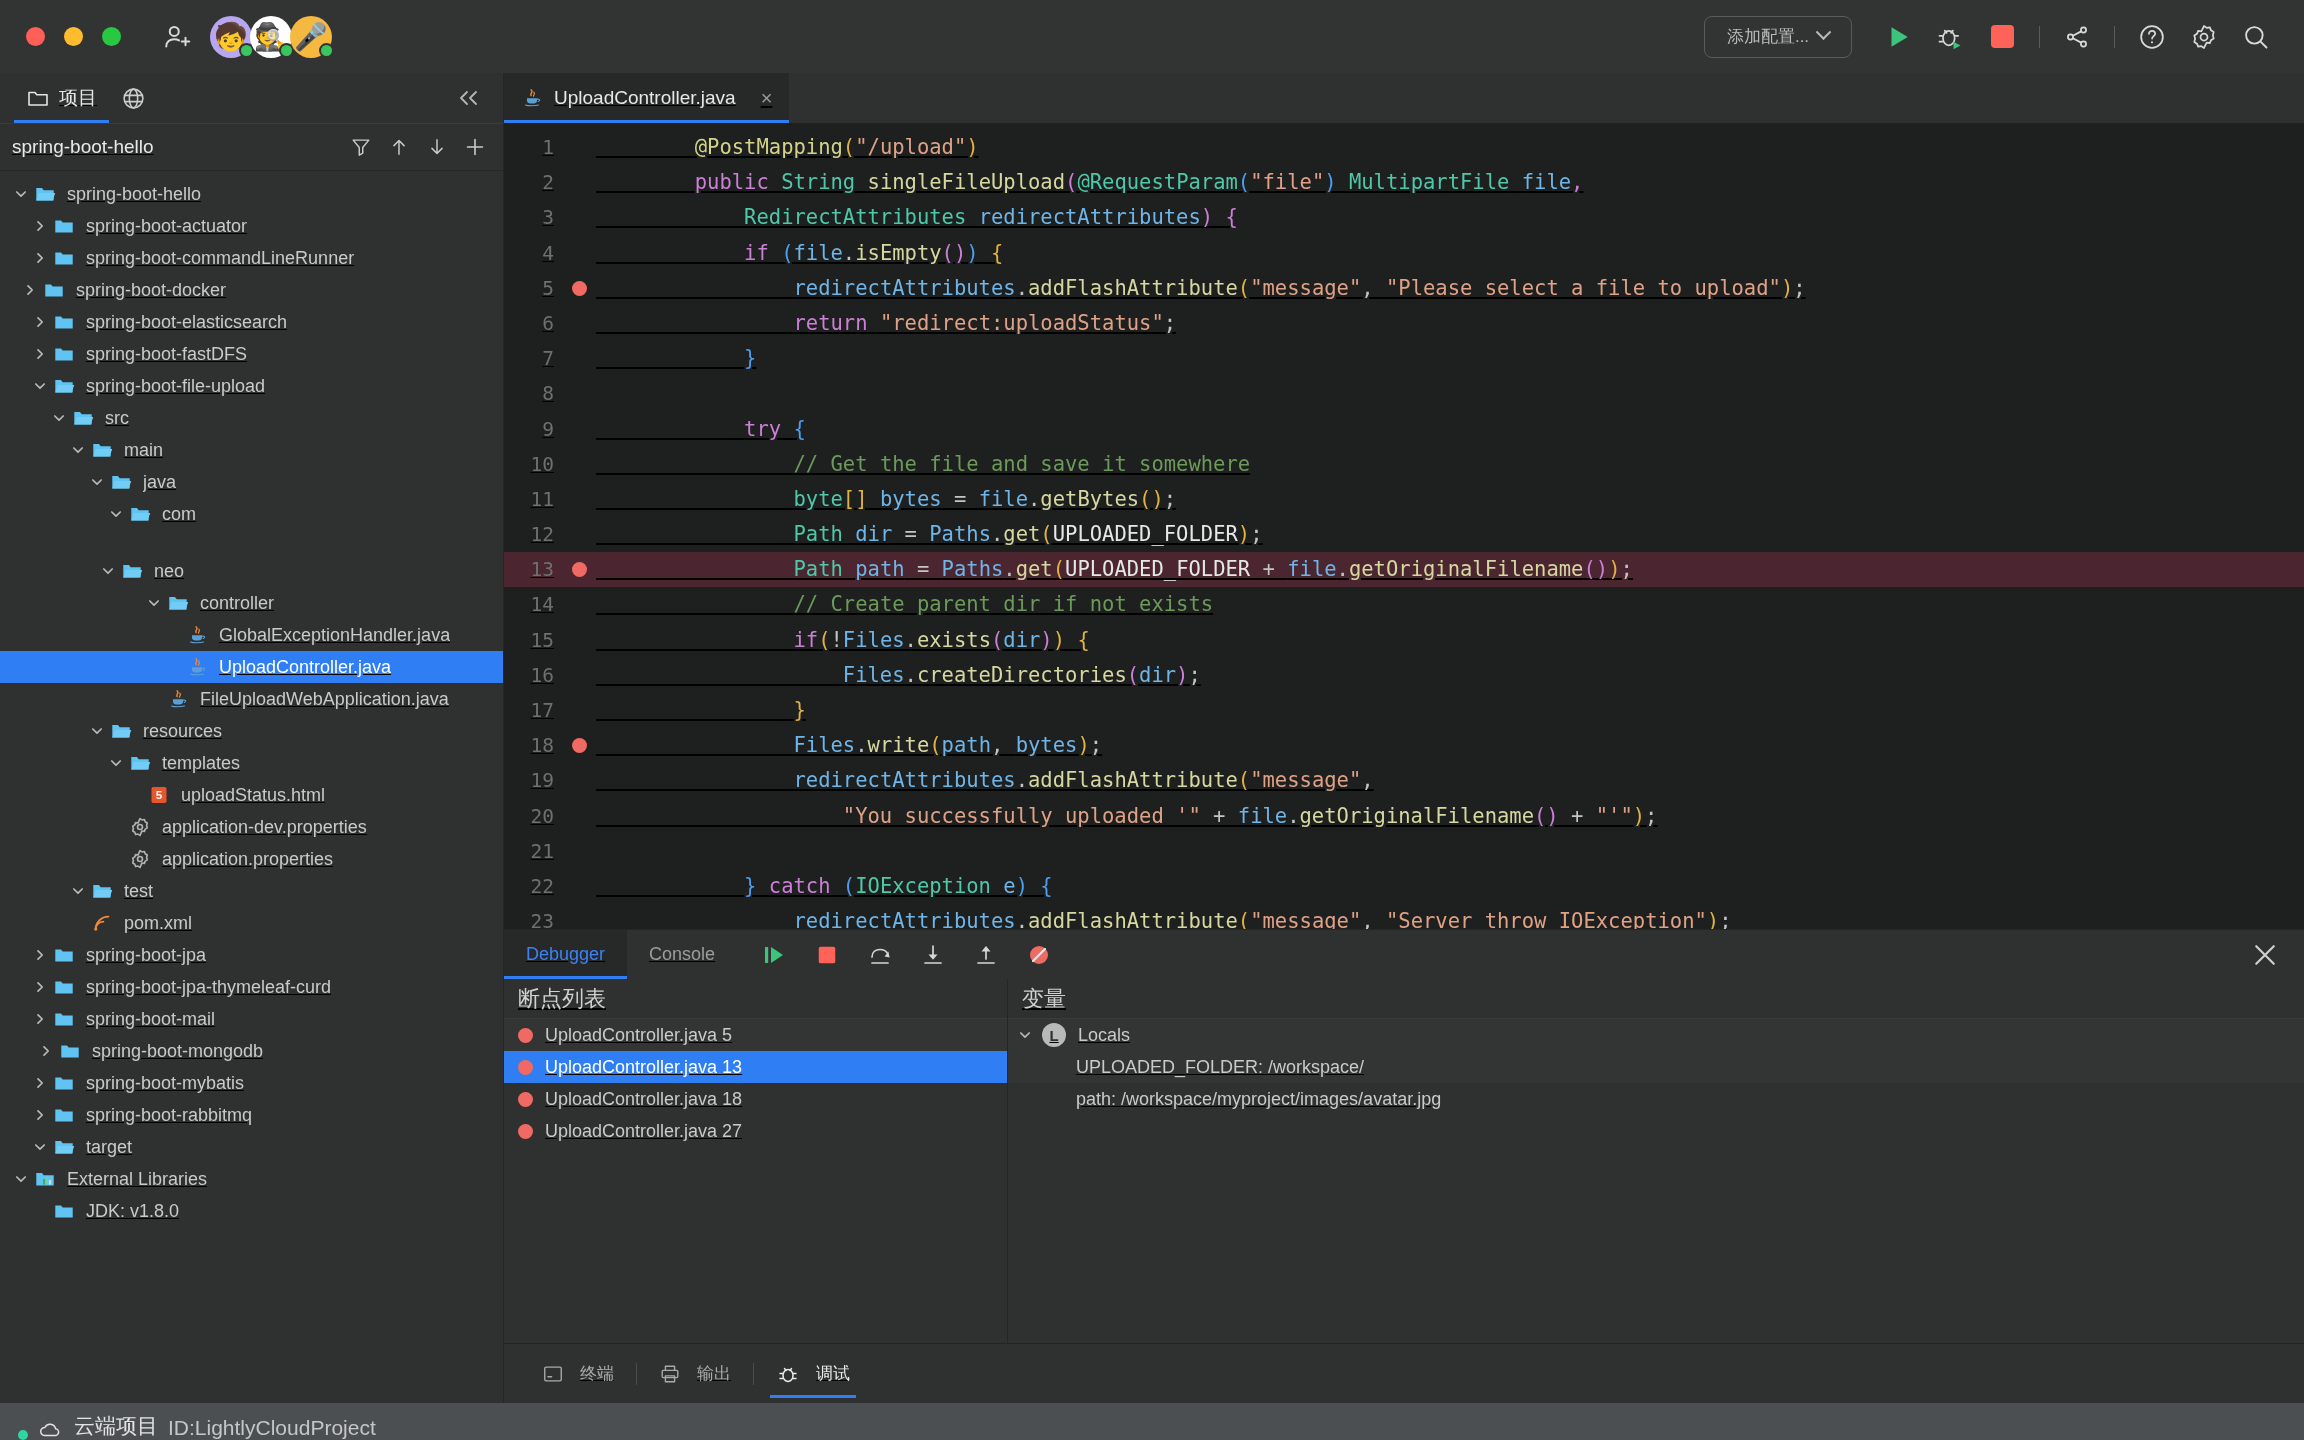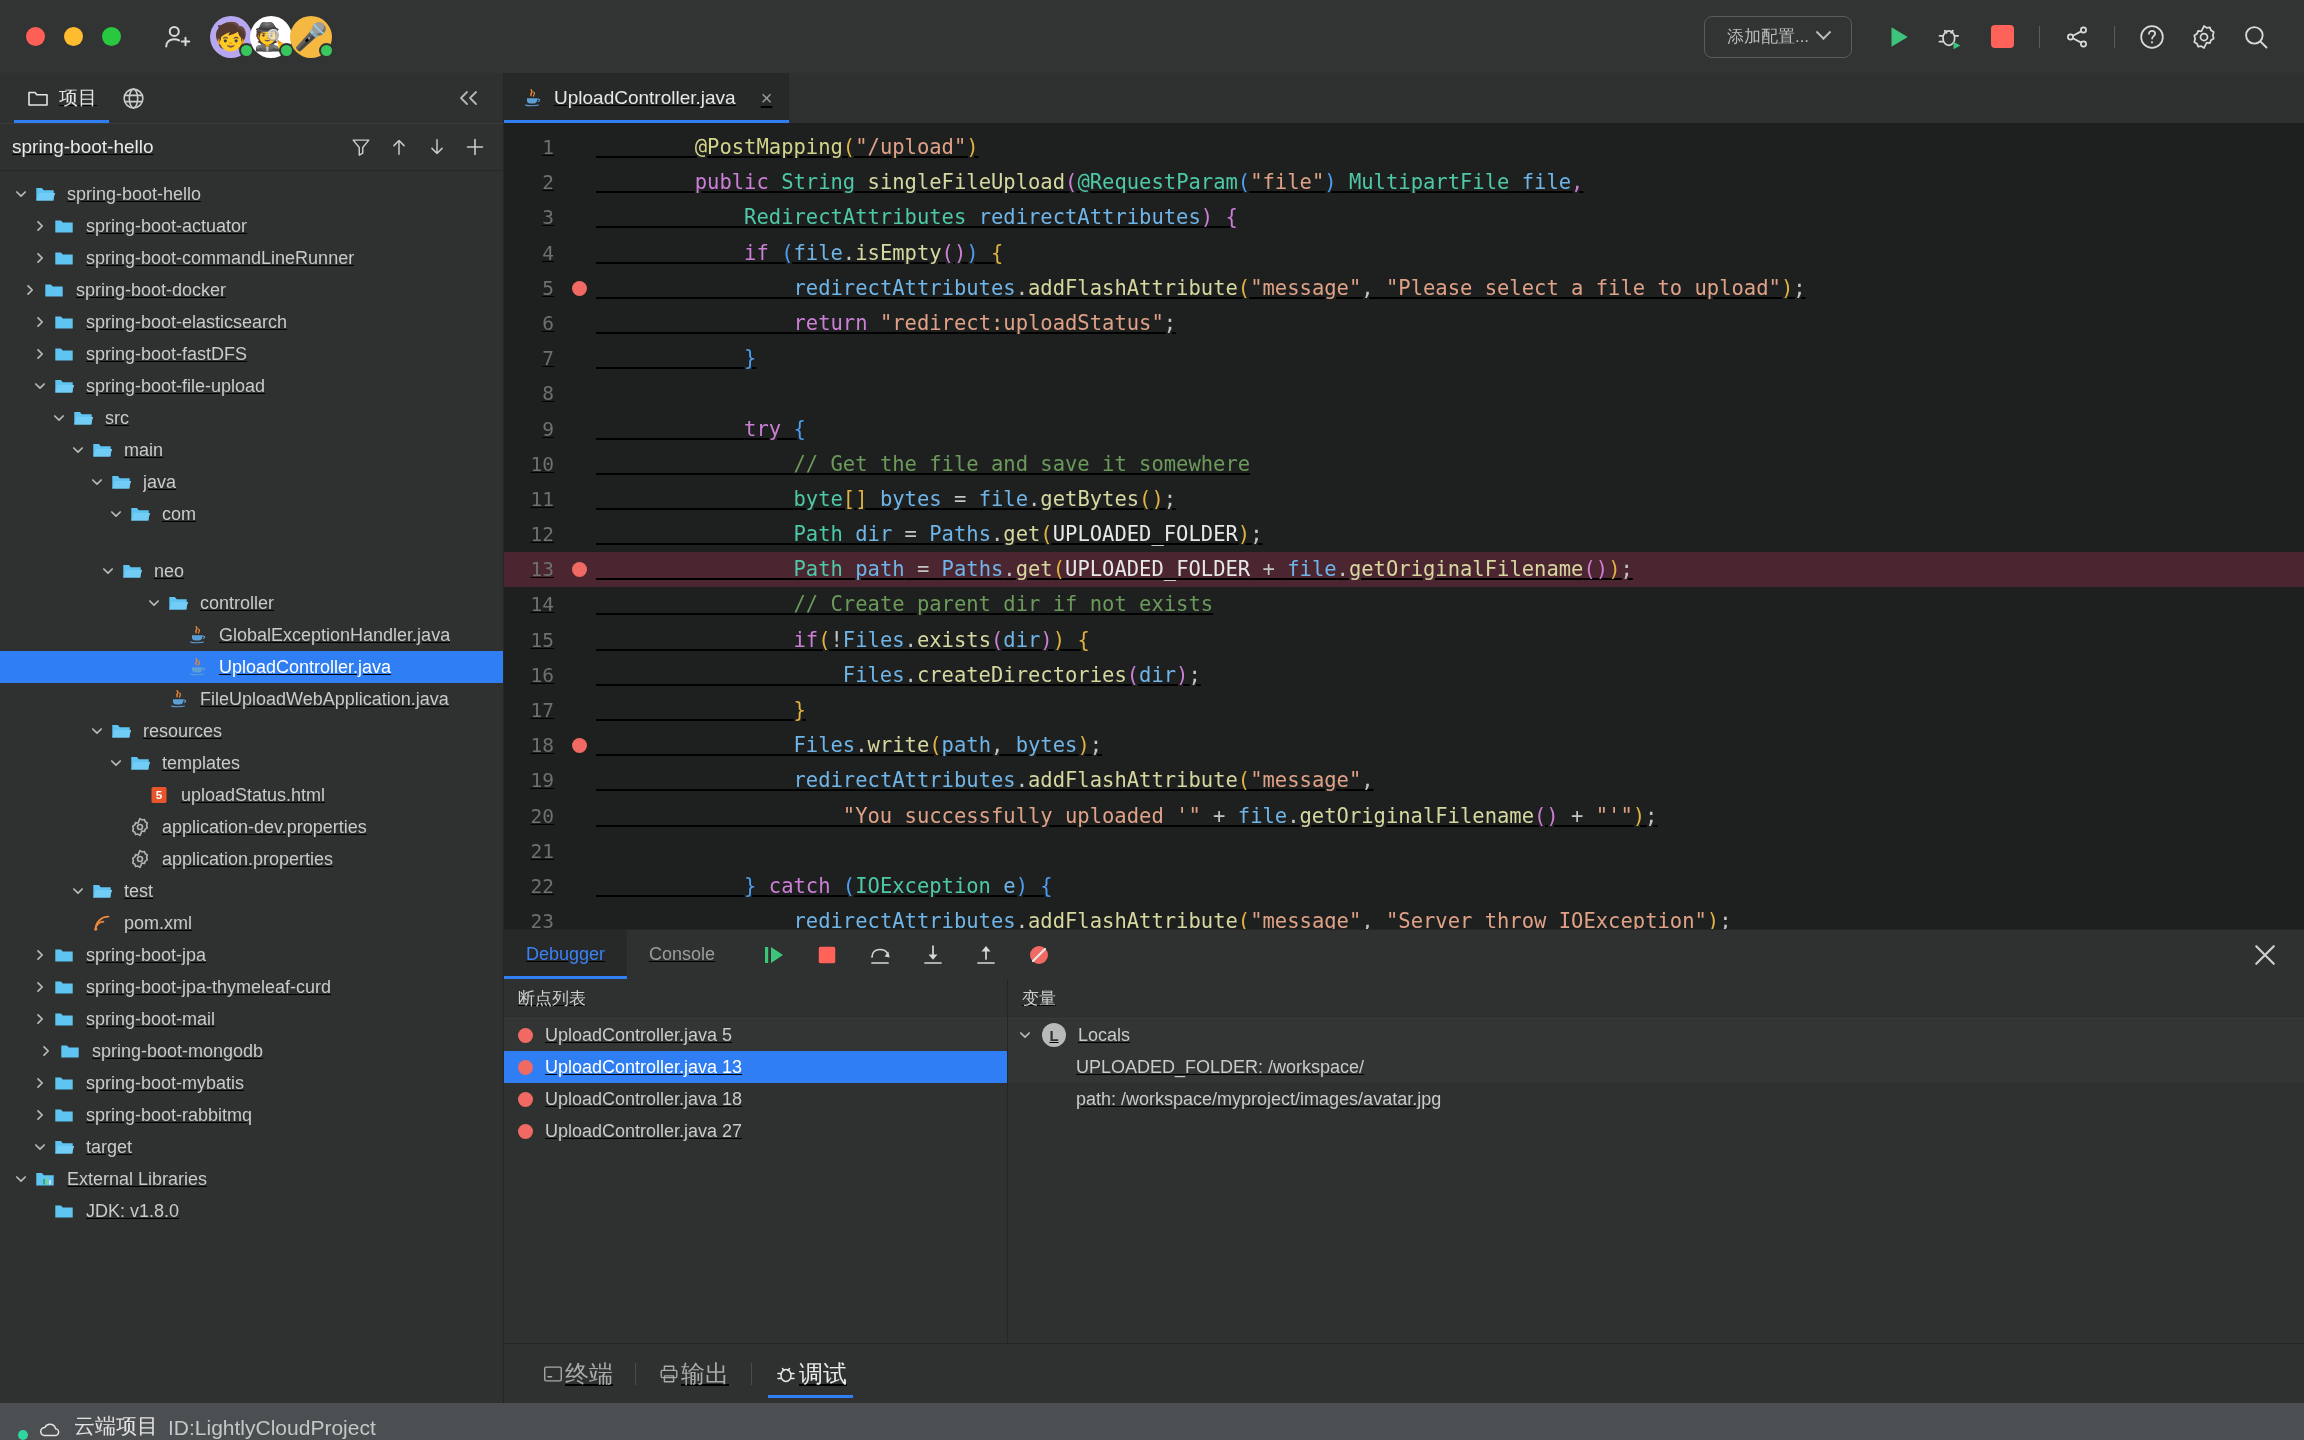--- a/index.html
+++ b/index.html
@@ -176,21 +176,21 @@
   .dbg-tab.active::after { content:''; position:absolute; left:0; right:0; bottom:0; height:3px; background:#2f7ef3; }
   .dbg-tools { display: flex; align-items: center; gap: 23px; margin-left: 22px; }
   .dtool { width: 30px; height: 30px; display:flex; align-items:center; justify-content:center; }
   .dbg-close { margin-left: auto; padding-right: 24px; color: #cfd1d1; font-size: 28px; }
 
   .dbg-body { flex: 1; display: flex; min-height: 0; }
   .dbg-left { width: 504px; flex: 0 0 504px; border-right: 1px solid #242525; display:flex; flex-direction:column; }
   .dbg-right { flex: 1; display:flex; flex-direction:column; }
   .dbg-colhead {
     height: 40px; flex: 0 0 40px; display: flex; align-items: center;
-    padding-left: 14px; color: #cfd1d1; font-size: 17px;
+    padding-left: 14px; color: #cfd1d1; font-size: 22px;
     border-bottom: 1px solid #3a3b3b; background: #2f3030;
   }
   .bp-list { flex: 1; overflow: hidden; }
   .bp-row {
     height: 32px; display: flex; align-items: center;
     font-size: 18px; color: #c9cbcb; padding-left: 14px; gap: 12px;
   }
   .bp-row.selected { background: #2f7ef3; color: #fff; }
   .bp-row.alt { background: #333434; }
   .bp-row .bpdot2 { width: 15px; height: 15px; border-radius: 50%; background: #f06a63; flex:0 0 15px; }
@@ -200,22 +200,22 @@
   .vchev { width: 34px; flex:0 0 34px; display:flex; align-items:center; justify-content:center; }
   .lbadge { width: 24px; height: 24px; border-radius: 50%; background: #b8baba; color:#2f3030; font-size: 15px; font-weight: bold; display:flex; align-items:center; justify-content:center; margin-right: 12px; }
 
   
   .bottom-tabs {
     height: 60px; flex: 0 0 60px; background: #2f3030;
     display: flex; align-items: center; padding-left: 22px;
     border-top: 1px solid #242525;
   }
   .btab {
-    display: flex; align-items: center; gap: 1px; height: 60px;
-    padding: 0 16px; color: #a9abab; font-size: 24px; position: relative;
+    display: flex; align-items: center; gap: 16px; height: 60px;
+    padding: 0 16px; color: #a9abab; font-size: 17px; position: relative;
   }
   .btab.active { color: #e9eaea; }
   .btab.active::after { content:''; position:absolute; left:10px; right:10px; bottom:6px; height:3px; background:#2f7ef3; }
   .bsep { width: 1px; height: 22px; background: #4a4b4b; margin: 0 6px; }
 
   
   .statusbar {
     height: 37px; flex: 0 0 37px; background: #4c4f52;
     display: flex; align-items: flex-end; padding-left: 18px; gap: 10px;
     color: #e2e4e4; font-size: 21px;

